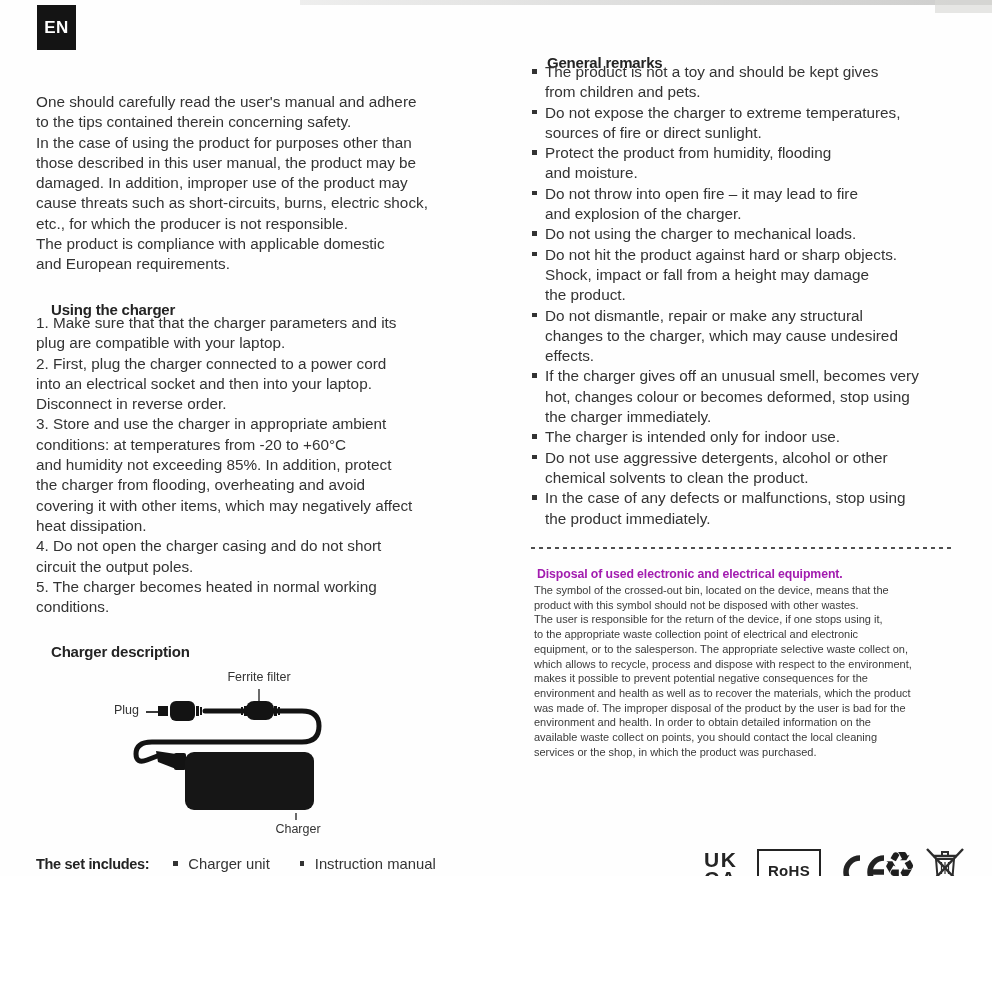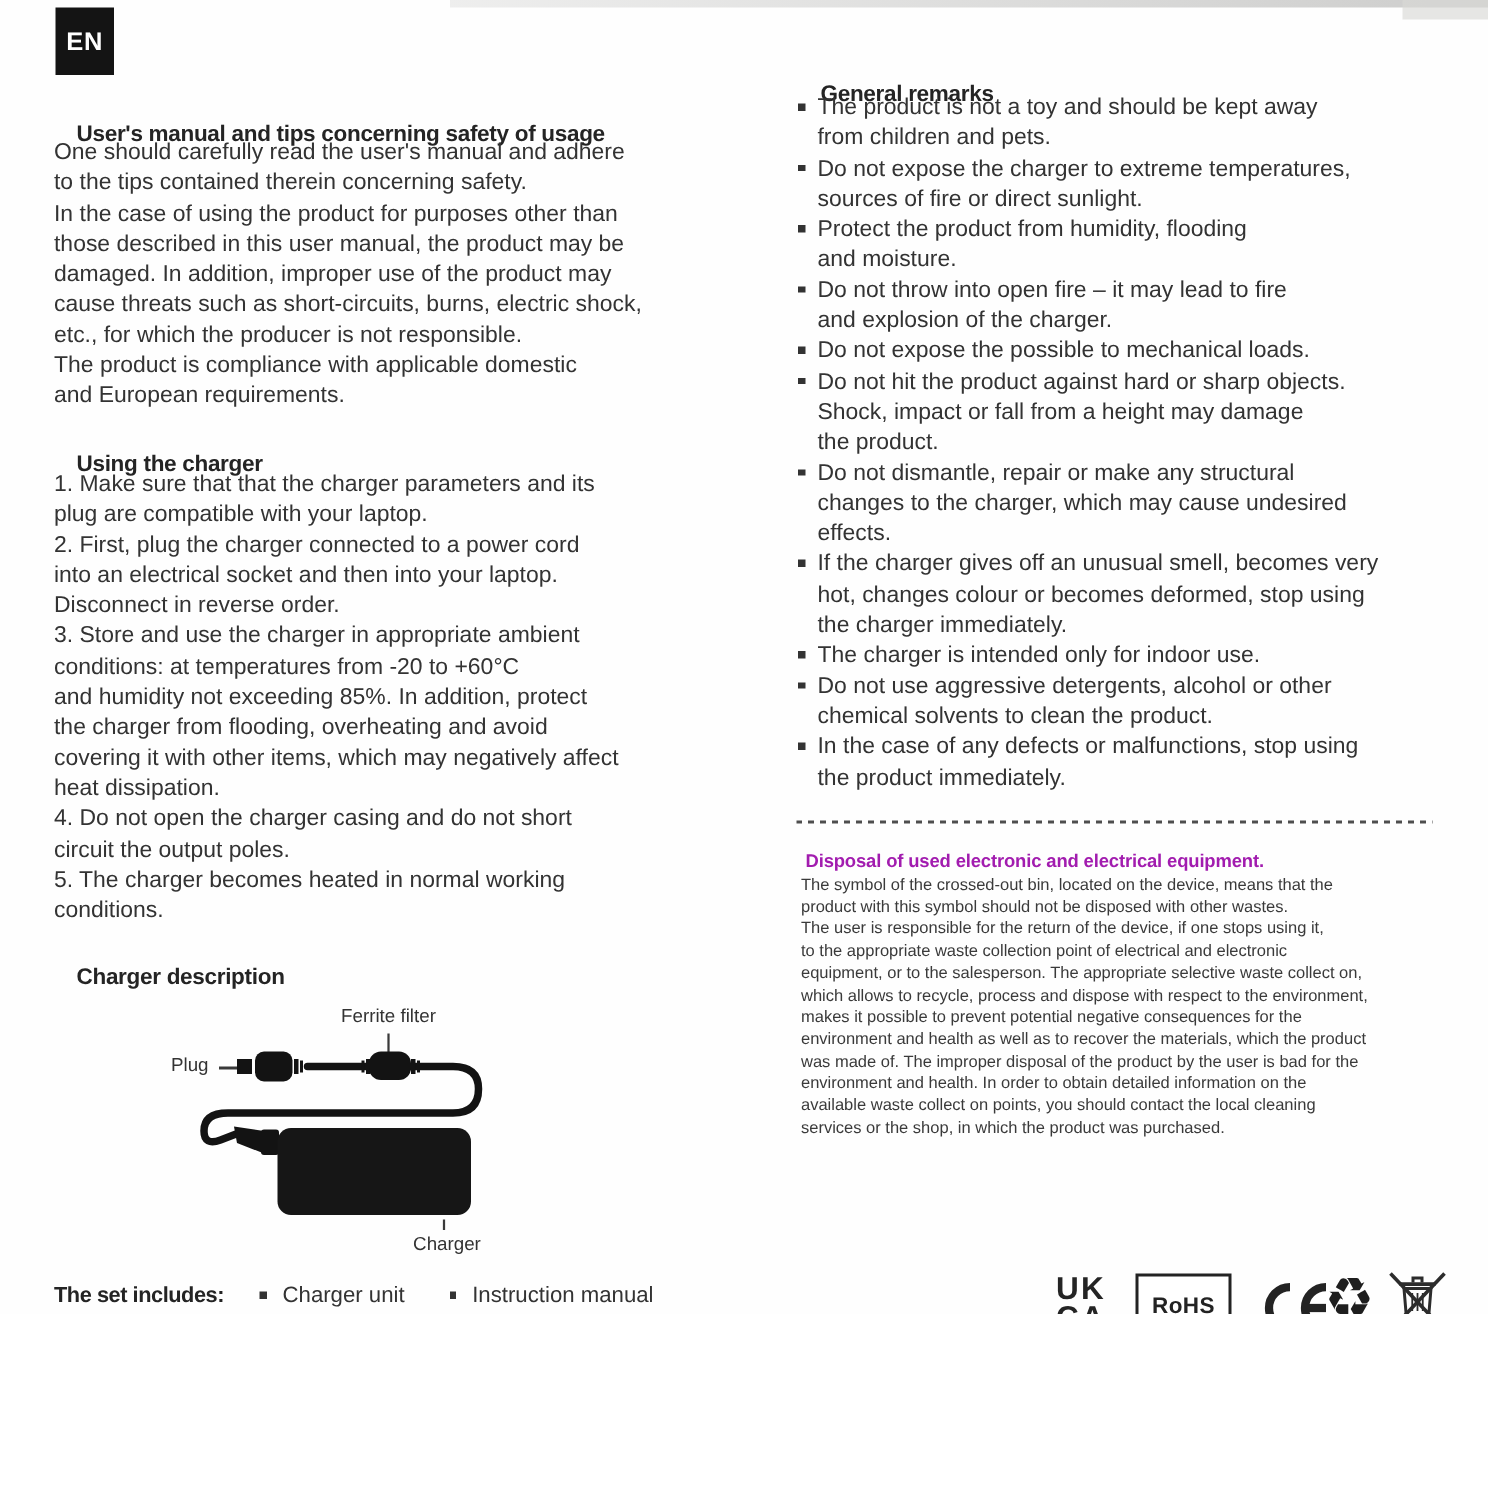--- a/index.html
+++ b/index.html
@@ -62,21 +62,20 @@
 
 <div class="page">
 
   <div class="abs top-smudge"></div>
   <div class="abs corner-smudge"></div>
 
   <div class="abs en-badge">
     <span>EN</span>
   </div>
 
-  <h2 class="abs" style="top:66px;left:36px;">User's manual and tips concerning safety of usage</h2>
   <p class="abs body-text" style="top:92px;left:36px;width:450px;">One should carefully read the user's manual and adhere
 to the tips contained therein concerning safety.
 In the case of using the product for purposes other than
 those described in this user manual, the product may be
 damaged. In addition, improper use of the product may
 cause threats such as short-circuits, burns, electric shock,
 etc., for which the producer is not responsible.
 The product is compliance with applicable domestic
 and European requirements.</p>
 
@@ -134,29 +133,29 @@
     <ul class="inline-list">
 
     <li>Charger unit</li>
         <li>Instruction manual</li>
       </ul>
   </div>
 
   <h2 class="abs" style="top:39px;left:532px;">General remarks</h2>
   <ul class="abs remarks" style="top:62px;left:531px;">
 
-  <li>The product is not a toy and should be kept away
+  <li>The product is not a toy and should be kept gives
 from children and pets.</li>
       <li>Do not expose the charger to extreme temperatures,
 sources of fire or direct sunlight.</li>
       <li>Protect the product from humidity, flooding
 and moisture.</li>
       <li>Do not throw into open fire – it may lead to fire
 and explosion of the charger.</li>
-      <li>Do not expose the possible to mechanical loads.</li>
+      <li>Do not using the charger to mechanical loads.</li>
       <li>Do not hit the product against hard or sharp objects.
 Shock, impact or fall from a height may damage
 the product.</li>
       <li>Do not dismantle, repair or make any structural
 changes to the charger, which may cause undesired
 effects.</li>
       <li>If the charger gives off an unusual smell, becomes very
 hot, changes colour or becomes deformed, stop using
 the charger immediately.</li>
       <li>The charger is intended only for indoor use.</li>

